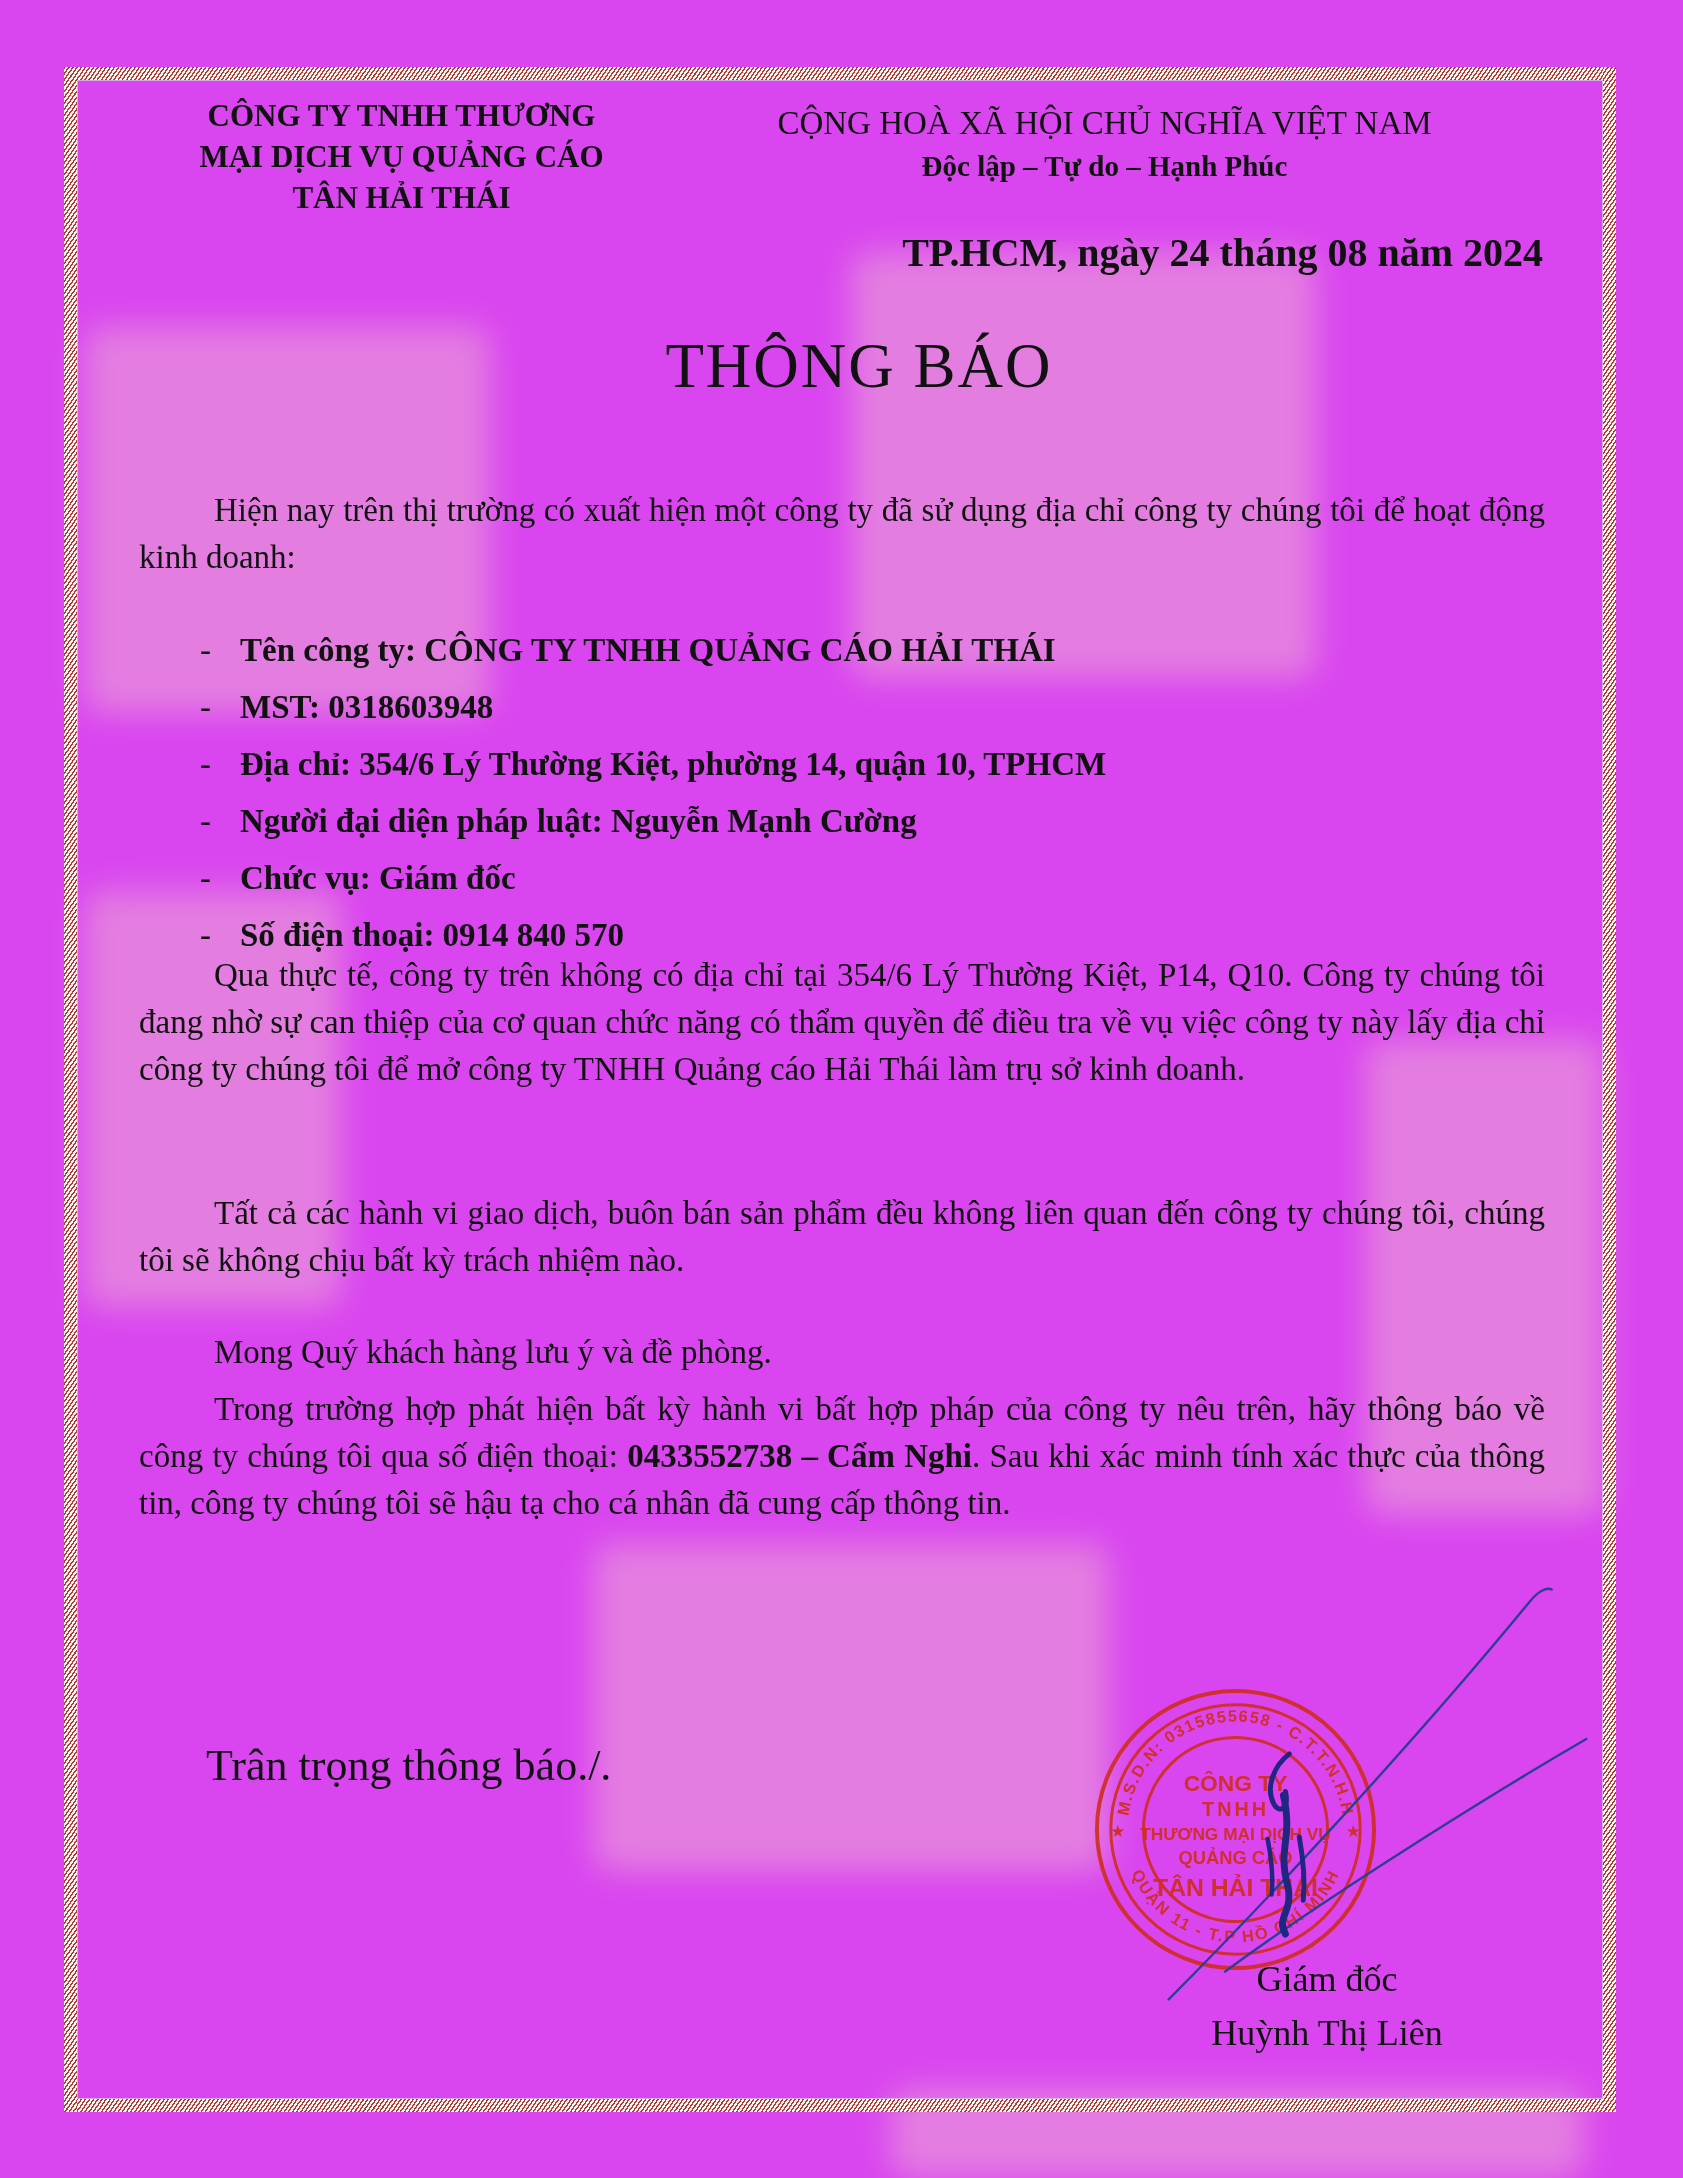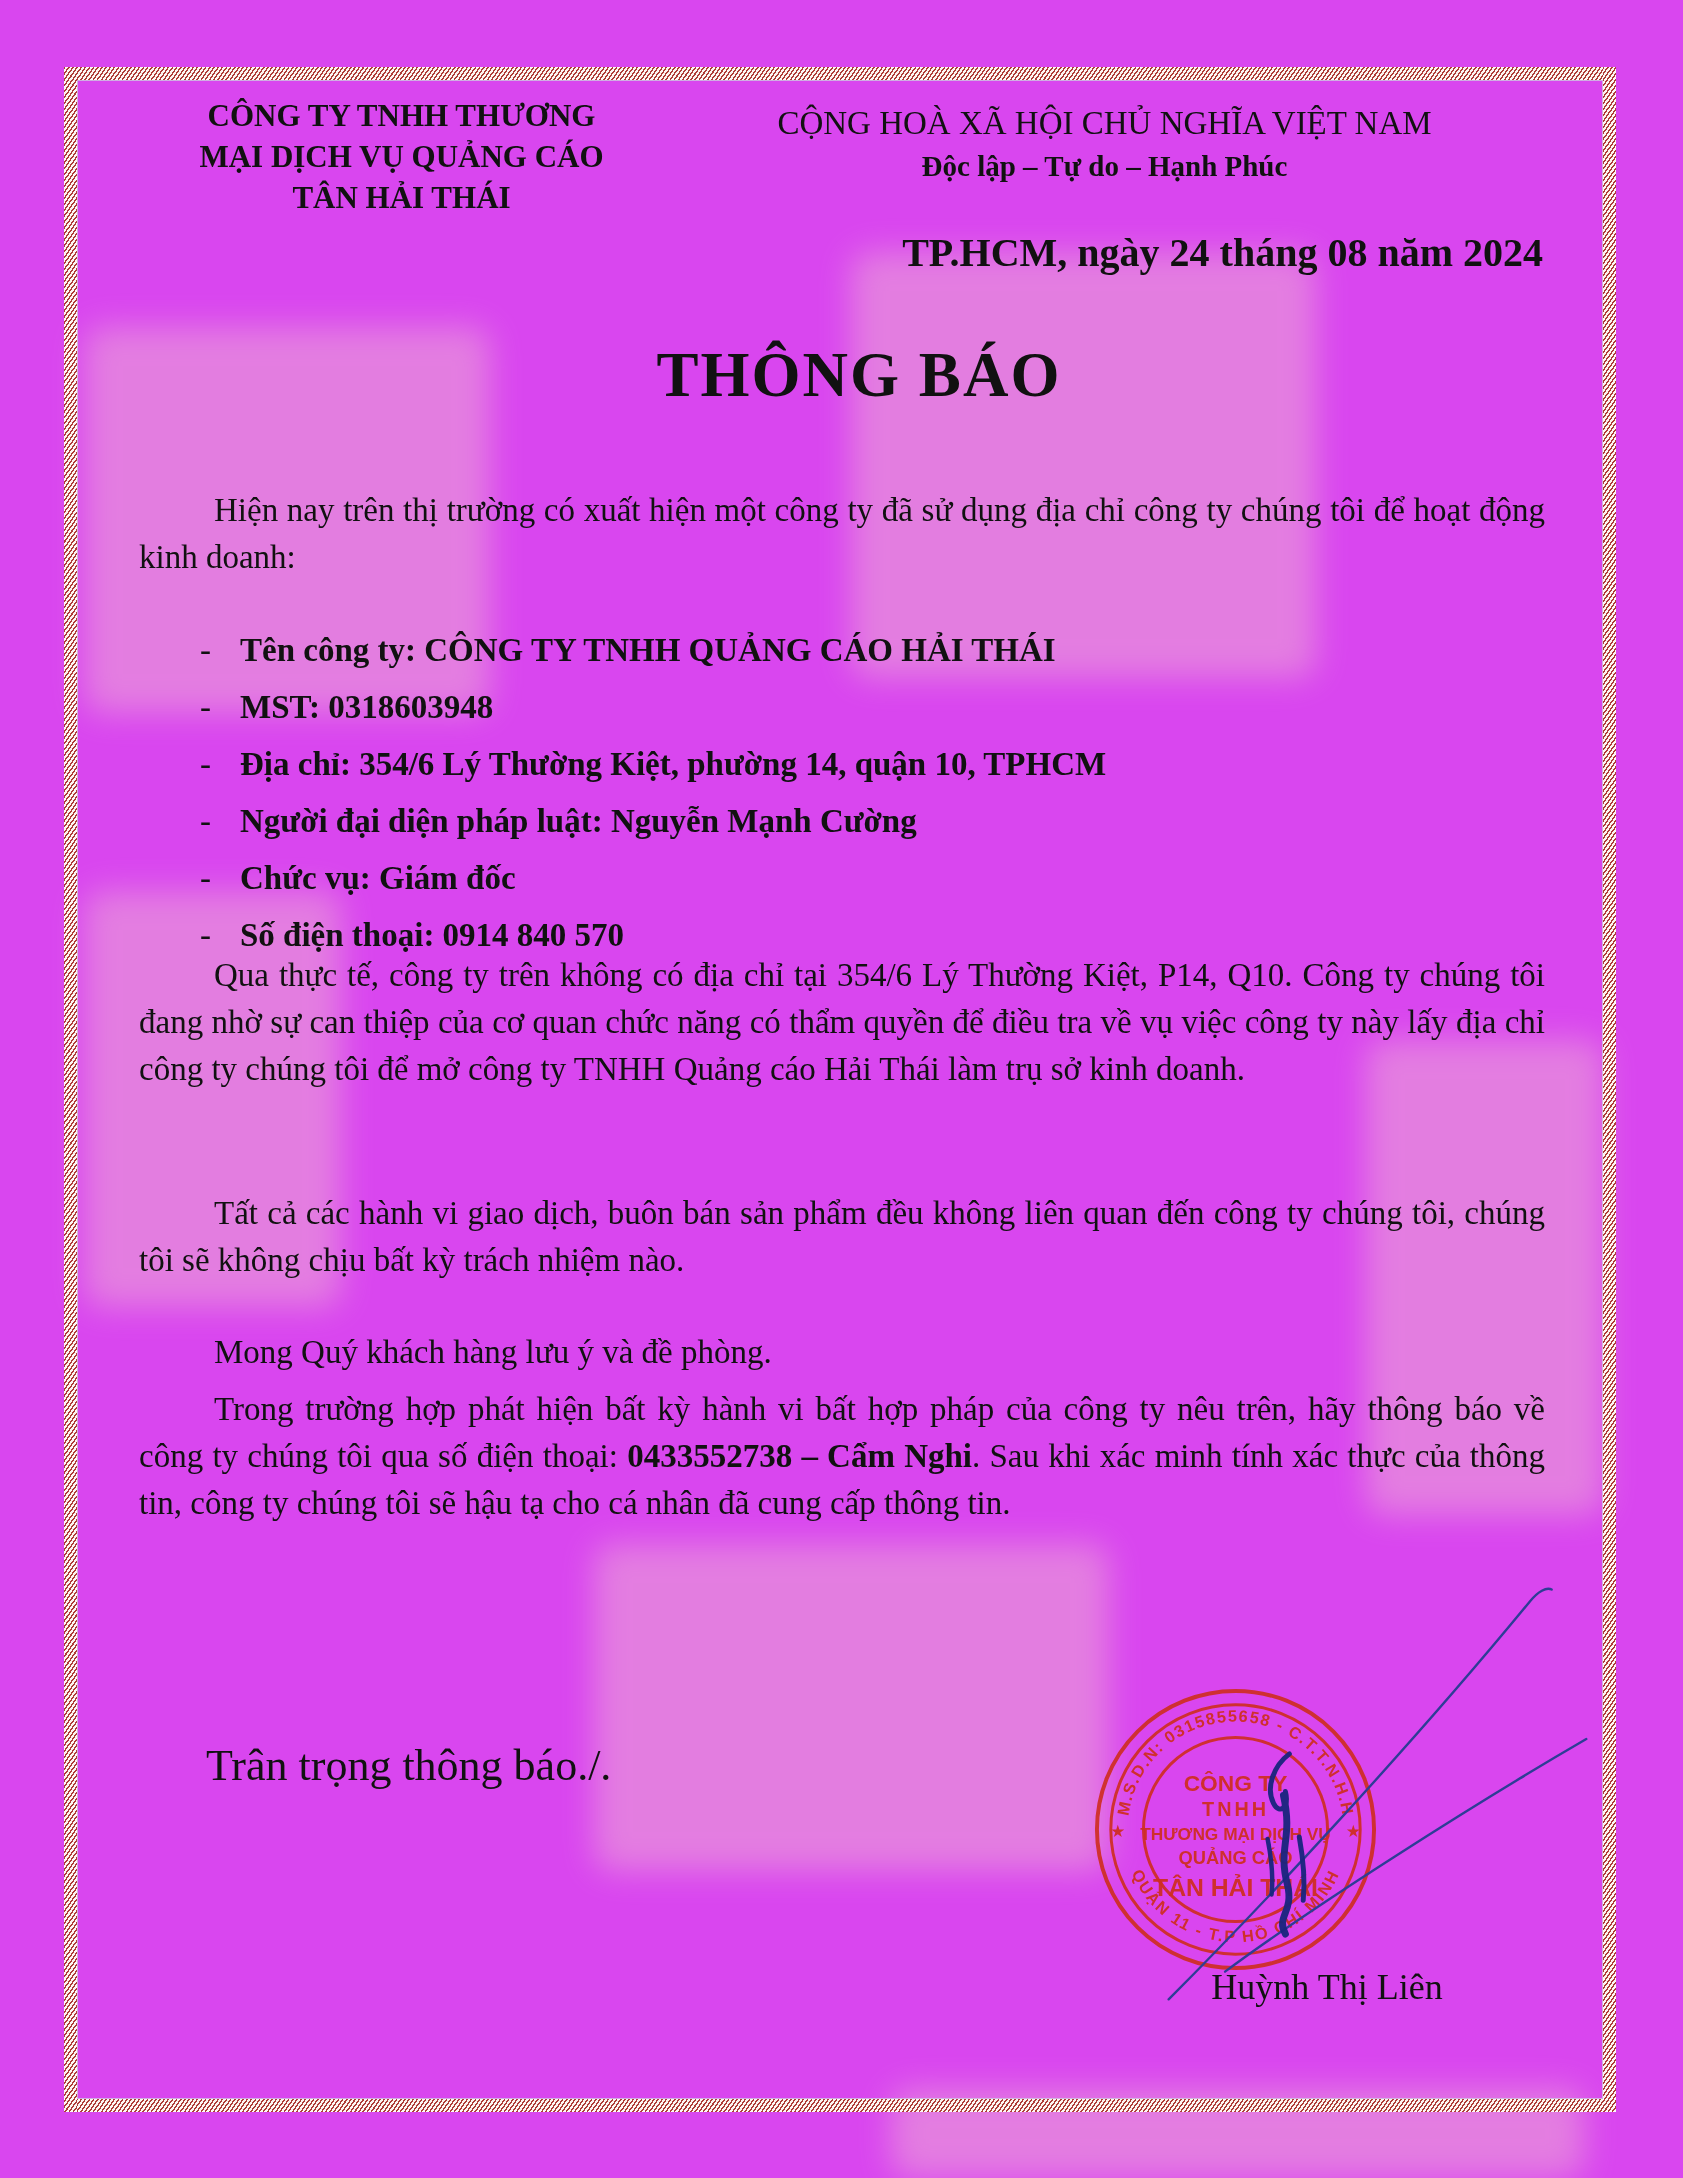--- a/index.html
+++ b/index.html
@@ -23,23 +23,23 @@
   .strip.right{right:0;top:0;bottom:0;width:13px;}
   .frame-inner{position:absolute;left:13px;top:13px;right:13px;bottom:13px;border:1px solid #ccd2dd;opacity:.75;}
 
   .header{position:absolute;left:139px;top:95px;width:1406px;display:flex;}
   .hdr-left{width:525px;text-align:center;font-weight:bold;font-size:31px;line-height:41px;}
   .hdr-right{flex:1;text-align:center;}
   .nat1{font-weight:normal;font-size:33px;line-height:40px;margin-top:8px;}
   .nat2{font-weight:bold;font-size:29px;line-height:38px;margin-top:4px;}
   .dateline{font-weight:bold;font-size:40px;margin-top:44px;text-align:right;padding-right:2px;}
 
-  .title{position:absolute;left:139px;top:339px;width:1406px;text-align:center;
+  .title{position:absolute;left:139px;top:330px;width:1406px;text-align:center;
          padding-left:34px;box-sizing:border-box;
-         font-size:63px;font-weight:bold;letter-spacing:2px;}
+         font-size:63px;font-weight:normal;letter-spacing:2px;}
 
   .body-wrap{position:absolute;left:139px;top:0;width:1406px;height:2178px;}
   .para{position:absolute;left:0;width:1406px;font-size:33px;line-height:47px;
         text-align:justify;text-indent:75px;margin:0;}
   .p-intro{top:487px;}
   .bullets{position:absolute;left:0;top:622px;width:1406px;}
   .bullet{display:flex;font-size:33px;line-height:57px;padding-left:61px;}
   .bullet .dash{width:40px;flex:0 0 40px;}
   .bullet .btext{font-weight:bold;}
   .p-facts{top:952px;}
@@ -163,17 +163,18 @@
     </g>
     <g fill="none" stroke="#19257e" stroke-linecap="round" opacity="0.95">
       <path d="M352,212 C336,224 328,246 336,262 C342,274 352,266 348,250" stroke-width="5"></path>
       <path d="M346,254 C356,298 340,306 350,344 C357,372 338,376 348,394" stroke-width="7"></path>
       <path d="M362,296 C366,318 368,340 366,360" stroke-width="5"></path>
       <path d="M330,298 C334,318 336,336 334,354" stroke-width="4.5"></path>
     </g>
   </svg>
 
   <div class="sig-block">
+    <div class="sig-role">Giám đốc</div>
     <div class="sig-name">Huỳnh Thị Liên</div>
   </div>
 
 </div>
 
 
 </body></html>

